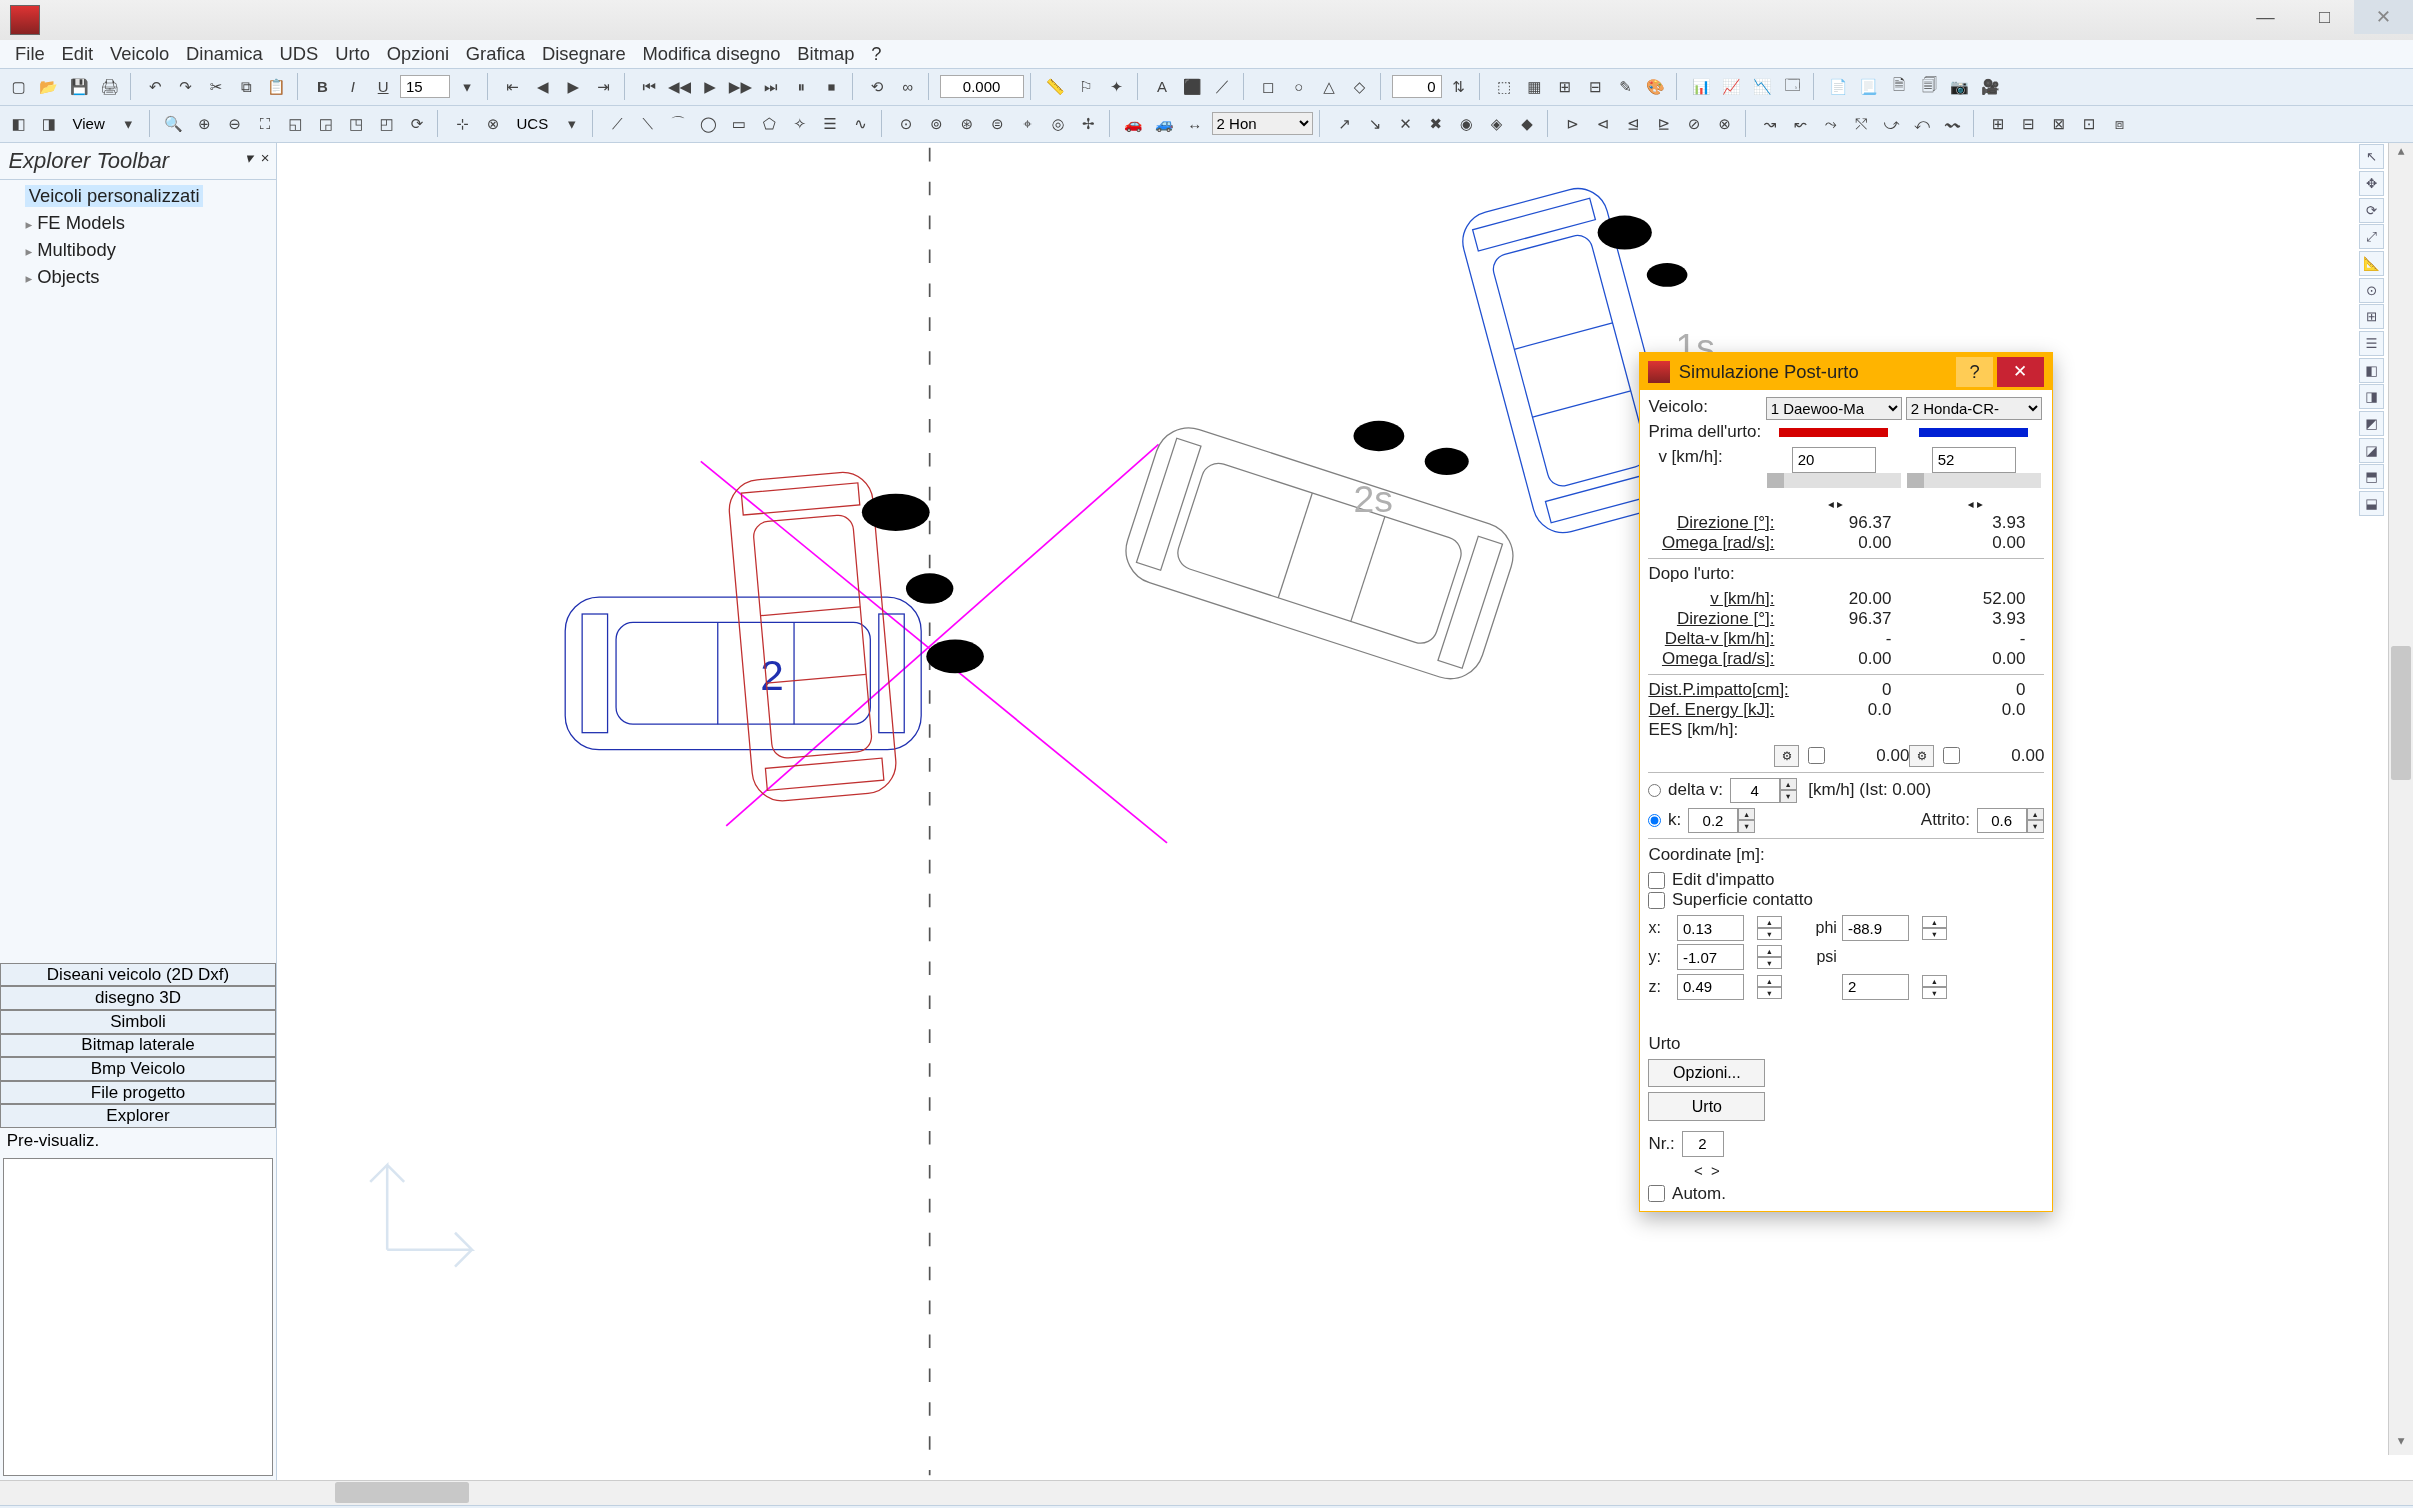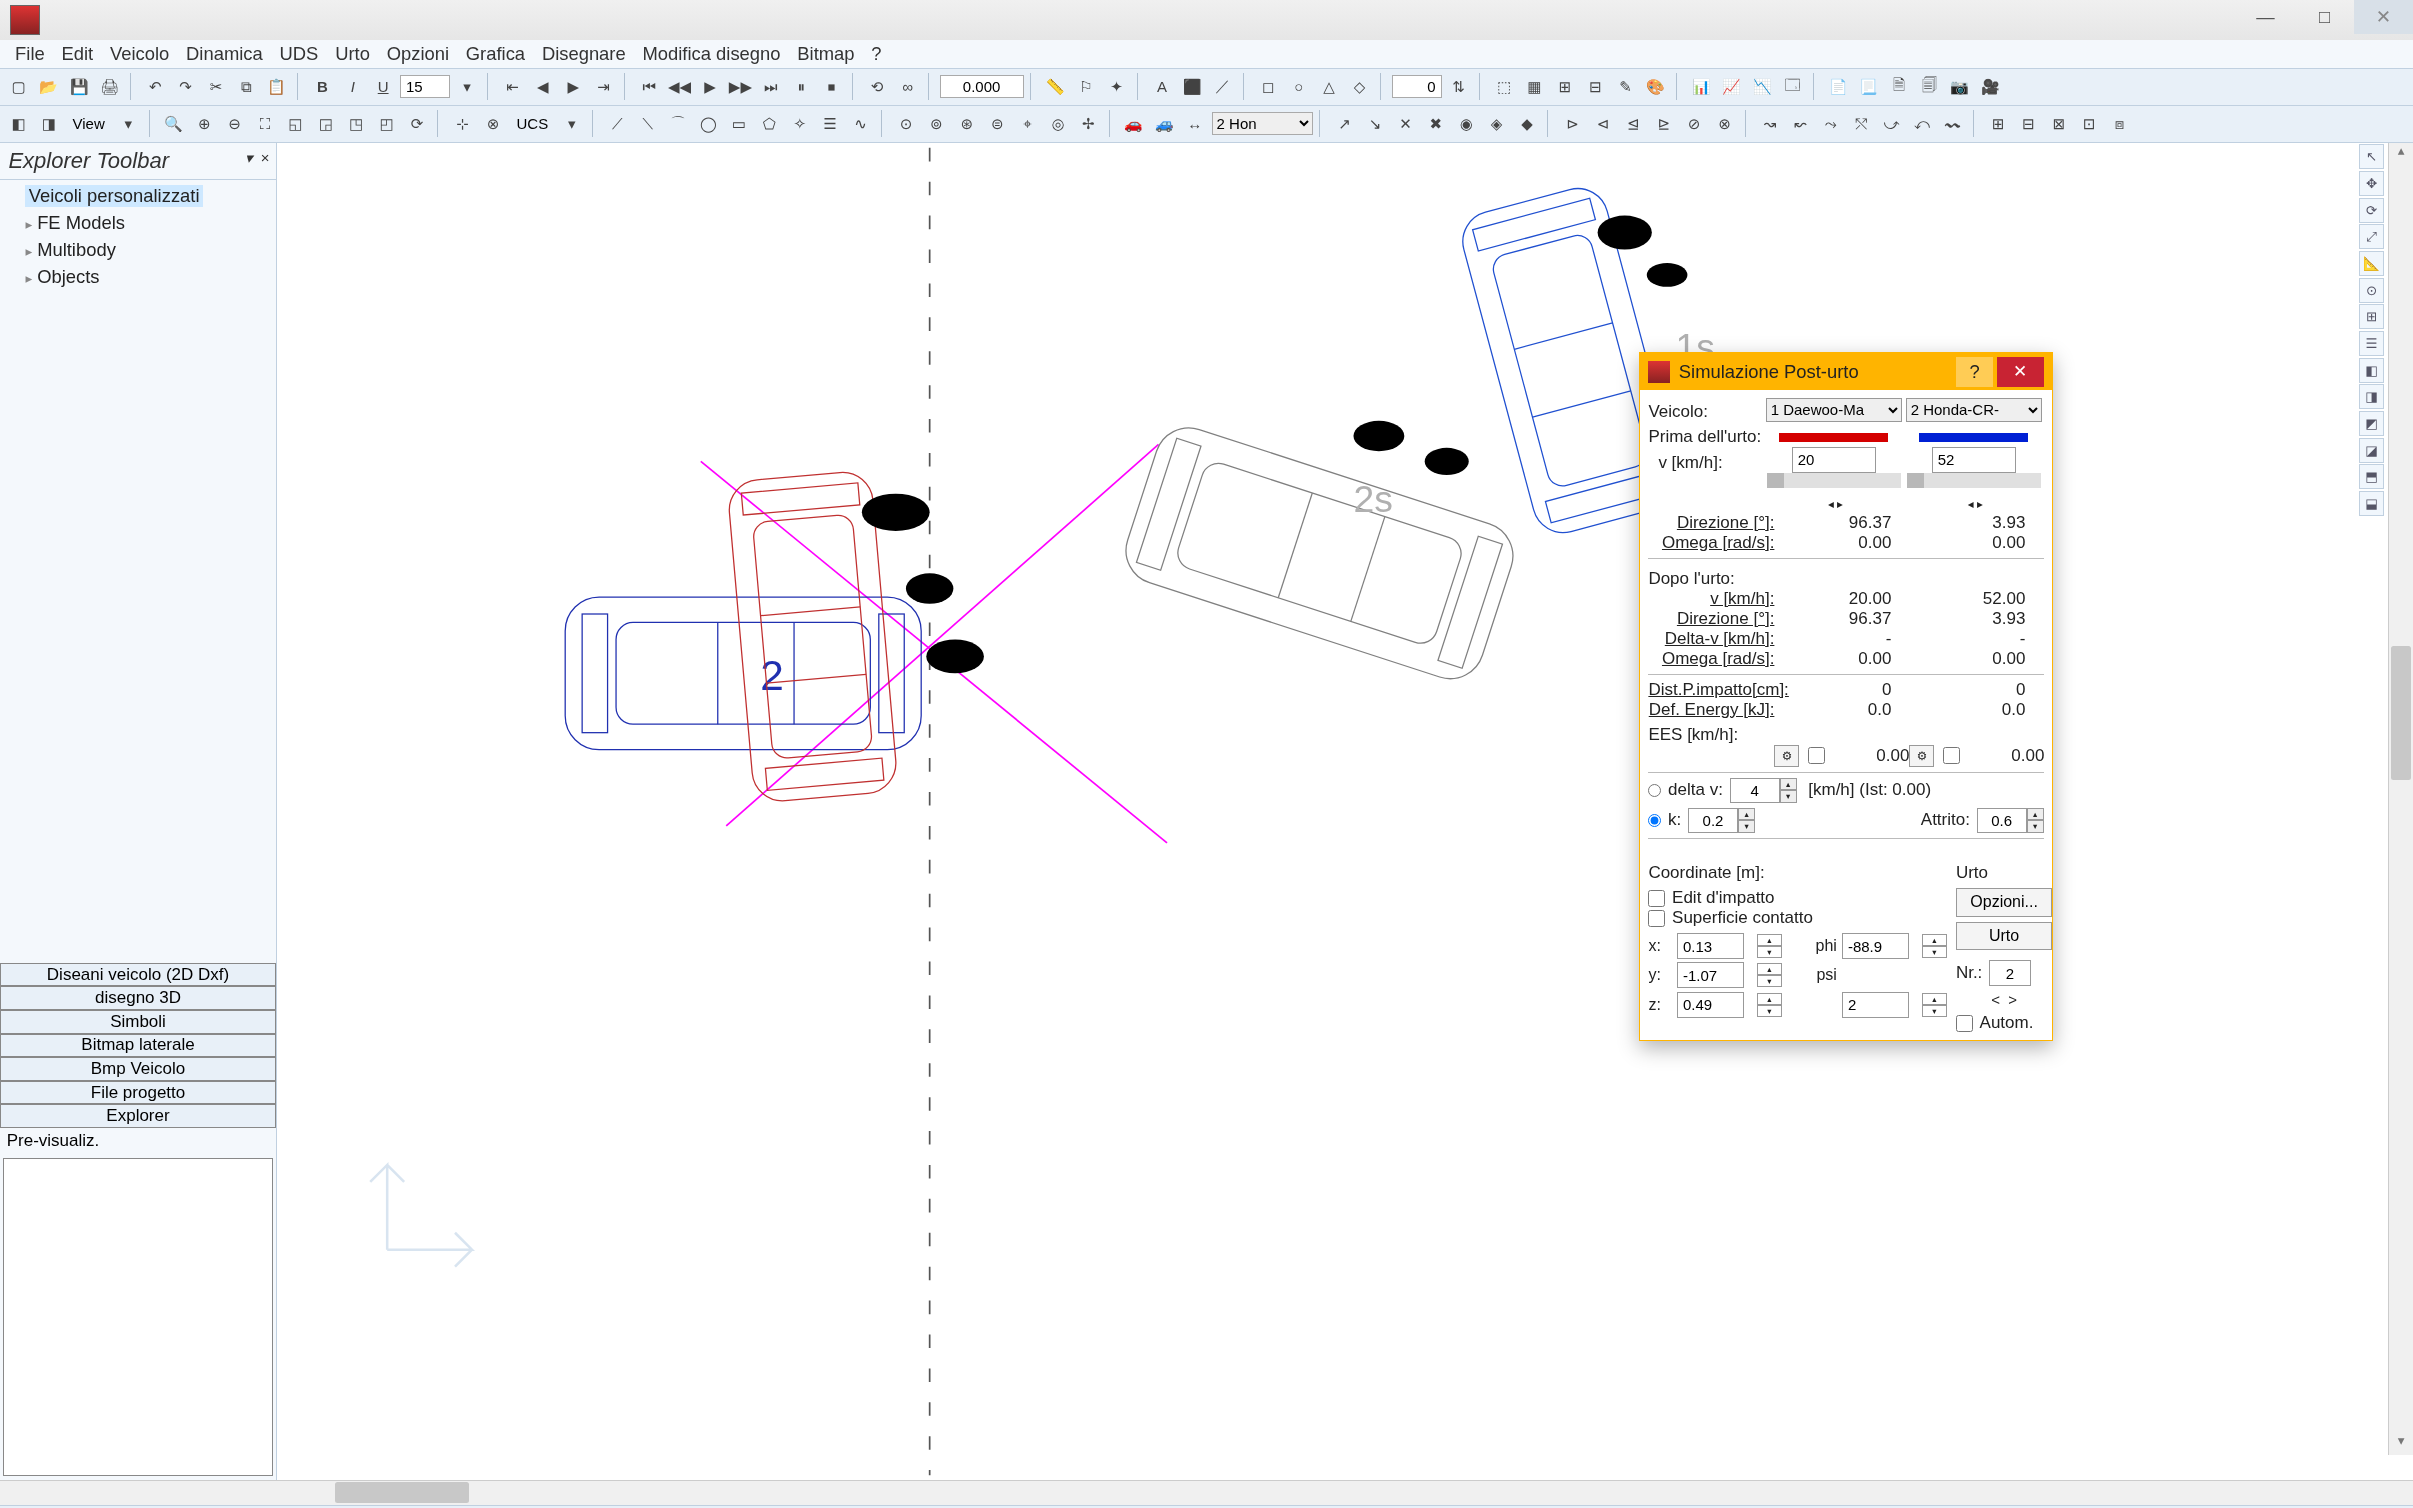--- a/index.html
+++ b/index.html
@@ -49,21 +49,21 @@
 .status-bar { height: 28.5px; background: #e8f0f8; border-top: 0.8px solid #c0d0e0; display: flex; align-items: center; justify-content: flex-end; padding: 0 10px; font-size: 18.4px; color: #335; gap: 20px; }
 
 
 .sim-dialog { position: absolute; left: 1639px; top: 352px; width: 414px; background: #fff; border: 1.7px solid #ffb400; box-shadow: 0 6.7px 20px rgba(0,0,0,0.3); font-size: 17px; color: #222; }
 .sim-dialog .dlg-title { height: 37px; background: #ffb400; display: flex; align-items: center; padding: 0 8.4px; font-size: 18.4px; color: #222; }
 .sim-dialog .dlg-title .dlg-icon { width: 22px; height: 22px; background: linear-gradient(#d33,#822); margin-right: 8.4px; }
 .sim-dialog .dlg-title .spacer { flex: 1; }
 .sim-dialog .dlg-title .help-btn { width: 37px; height: 30px; display: flex; align-items: center; justify-content: center; background: #ffcc55; margin-right: 3.4px; cursor: pointer; }
 .sim-dialog .dlg-title .close-btn { width: 47px; height: 30px; display: flex; align-items: center; justify-content: center; background: #c82333; color: #fff; cursor: pointer; font-size: 17px; }
 .sim-dialog .dlg-body { padding: 6.7px 8.4px; }
-.sim-dialog .row { display: flex; align-items: flex-end; min-height: 25px; }
+.sim-dialog .row { display: flex; align-items: flex-start; min-height: 25px; }
 .sim-dialog .label-col { width: 117px; }
 .sim-dialog .val-col { width: 142px; text-align: center; }
 .sim-dialog select.veh { width: 136px; height: 23.5px; font-size: 15px; border: 0.8px solid #999; }
 .sim-dialog .color-bar { height: 8.4px; width: 109px; display: inline-block; }
 .sim-dialog input.num { width: 84px; height: 23.5px; text-align: left; padding: 12px 5px; font-size: 15px; border: 0.8px solid #999; }
 .sim-dialog .slider-mini { width: 134px; height: 15px; background: #e0e0e0; position: relative; display: inline-block; }
 .sim-dialog .slider-mini .knob { position: absolute; width: 17px; height: 15px; background: #b8b8b8; }
 .sim-dialog hr { border: none; border-top: 0.8px solid #bbb; margin: 5px 0; }
 .sim-dialog .data-row { display: grid; grid-template-columns: 126px 134px 134px; }
 .sim-dialog .data-row .l { text-align: right; text-decoration: underline; }
@@ -72,21 +72,21 @@
 .sim-dialog .tiny-btn { width: 25px; height: 22px; border: 0.8px solid #999; background: #f4f4f4; display: flex; align-items: center; justify-content: center; font-size: 11.7px; }
 .sim-dialog .chk { width: 17px; height: 17px; }
 .sim-dialog .radio-row { display: flex; align-items: center; gap: 6.7px; }
 .sim-dialog .spin-input { display: inline-flex; align-items: center; }
 .sim-dialog .spin-input input { width: 50px; height: 25px; text-align: center; font-size: 15px; border: 0.8px solid #999; }
 .sim-dialog .spin-input .spins { display: flex; flex-direction: column; }
 .sim-dialog .spin-input .spins span { width: 17px; height: 12.6px; border: 0.8px solid #999; font-size: 8.4px; text-align: center; line-height: 11px; cursor: pointer; background: #eee; }
 .sim-dialog .coord-grid { display: grid; grid-template-columns: 23.5px 75px 25px 50px 75px 25px; gap: 3.4px 5px; align-items: center; font-size: 16px; }
 .sim-dialog .urto-col { display: flex; flex-direction: column; gap: 5px; align-items: stretch; }
 .sim-dialog .dlg-btn { height: 28.5px; border: 0.8px solid #999; background: #f4f4f4; padding: 0 13.4px; font-size: 16px; cursor: pointer; }
-.sim-dialog .bottom-flex { display: flex; gap: 9px; margin-top: 24px; }
+.sim-dialog .bottom-flex { display: flex; gap: 34px; margin-top: 6px; flex-direction: column; }
 .sim-dialog .bottom-flex .left-coords { flex: 1; }
 
 
 .veh-sketch { stroke-width: 1.5; fill: none; }
 </style>
 </head>
 <body>
 
 <div class="title-bar">
   <div class="app-icon"></div>

